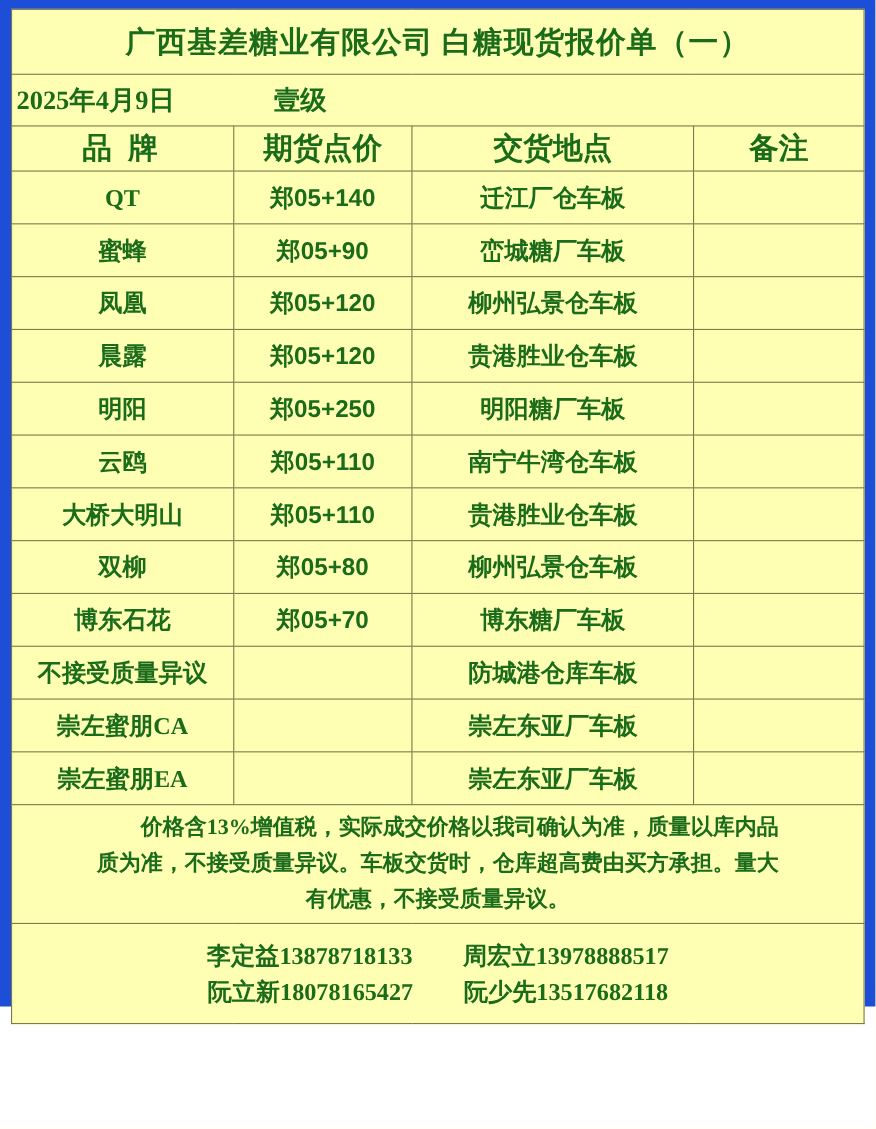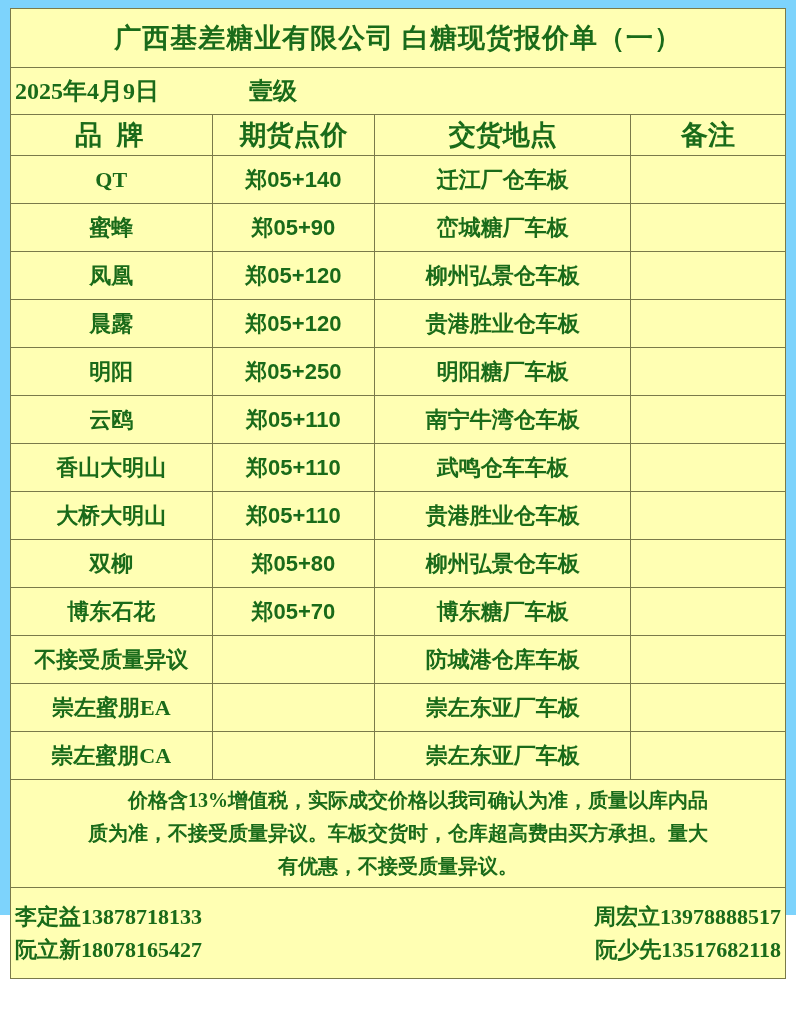--- a/index.html
+++ b/index.html
@@ -10,21 +10,21 @@
   body {
     width: 796px;
     height: 1026px;
     font-family: "Liberation Serif", "DejaVu Serif", serif;
   }
   .sheet {
     box-sizing: border-box;
     width: 796px;
     height: 915px;
     padding: 8px 10px 18px 10px;
-    background: #7dd3fc;
+    background: #1d4ed8;
   }
   table.price-table {
     width: 100%;
     height: 100%;
     border-collapse: collapse;
     table-layout: fixed;
     background: #ffffb3;
   }
   table.price-table td {
     border: 1px solid #7a7a4a;
@@ -87,21 +87,21 @@
     text-indent: 0;
   }
   .contacts-cell {
     font-size: 22px;
     color: #1a7a1a;
     height: 86px;
     padding: 4px 0 6px 0;
   }
   .contact-row {
     display: flex;
-    justify-content: space-between;
+    justify-content: center;
     align-items: center;
     gap: 46px;
     line-height: 1.5;
   }
   .contact-item {
     white-space: nowrap;
   }
 </style>
 </head>
 <body>
@@ -163,26 +163,20 @@
         <td class="place">明阳糖厂车板</td>
         <td class="remark"></td>
       </tr>
       <tr>
         <td class="brand">云鸥</td>
         <td class="price">郑05+110</td>
         <td class="place">南宁牛湾仓车板</td>
         <td class="remark"></td>
       </tr>
       <tr>
-        <td class="brand">香山大明山</td>
-        <td class="price">郑05+110</td>
-        <td class="place">武鸣仓车车板</td>
-        <td class="remark"></td>
-      </tr>
-      <tr>
         <td class="brand">大桥大明山</td>
         <td class="price">郑05+110</td>
         <td class="place">贵港胜业仓车板</td>
         <td class="remark"></td>
       </tr>
       <tr>
         <td class="brand">双柳</td>
         <td class="price">郑05+80</td>
         <td class="place">柳州弘景仓车板</td>
         <td class="remark"></td>
@@ -193,27 +187,27 @@
         <td class="place">博东糖厂车板</td>
         <td class="remark"></td>
       </tr>
       <tr>
         <td class="brand">不接受质量异议</td>
         <td class="price"></td>
         <td class="place">防城港仓库车板</td>
         <td class="remark"></td>
       </tr>
       <tr>
-        <td class="brand">崇左蜜朋EA</td>
+        <td class="brand">崇左蜜朋CA</td>
         <td class="price"></td>
         <td class="place">崇左东亚厂车板</td>
         <td class="remark"></td>
       </tr>
       <tr>
-        <td class="brand">崇左蜜朋CA</td>
+        <td class="brand">崇左蜜朋EA</td>
         <td class="price"></td>
         <td class="place">崇左东亚厂车板</td>
         <td class="remark"></td>
       </tr>
 
       <tr>
         <td class="notes-cell" colspan="4">
           <p>价格含13%增值税，实际成交价格以我司确认为准，质量以库内品</p>
           <p class="cont">质为准，不接受质量异议。车板交货时，仓库超高费由买方承担。量大</p>
           <p class="cont">有优惠，不接受质量异议。</p>

